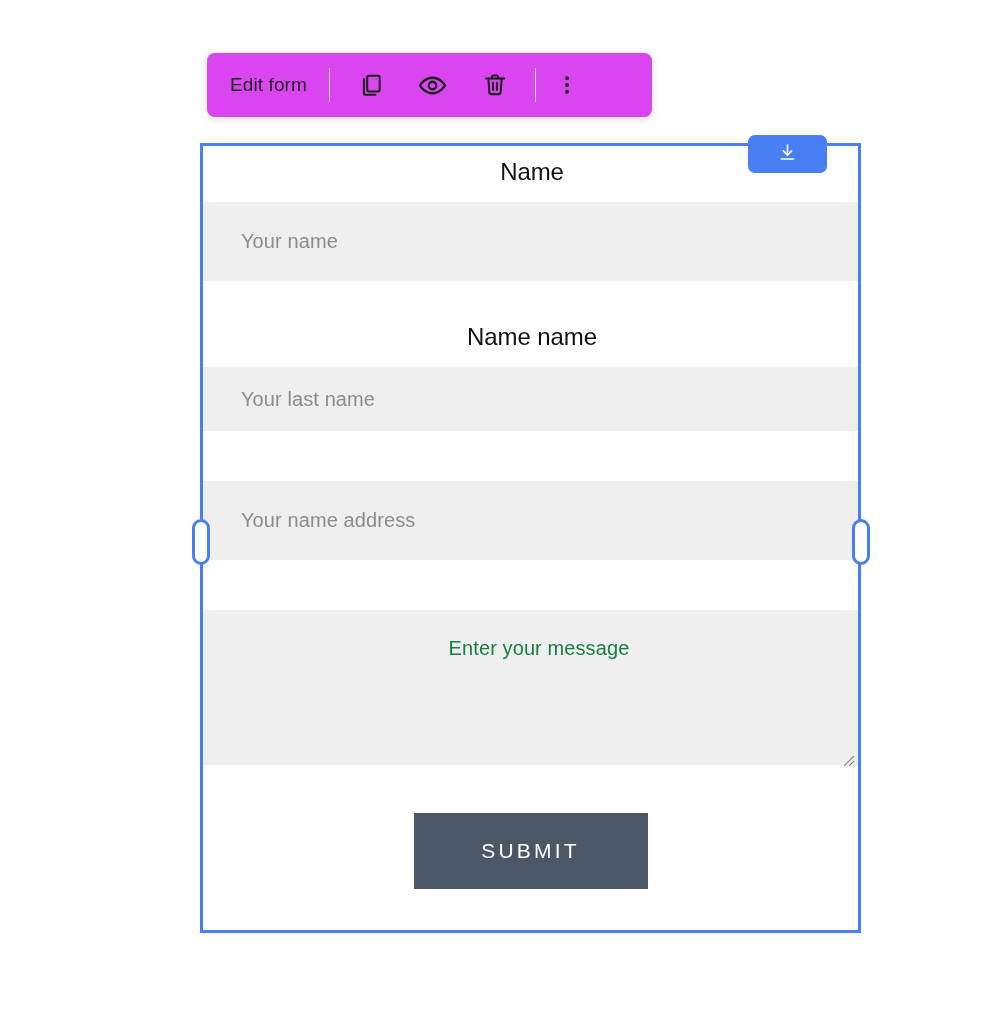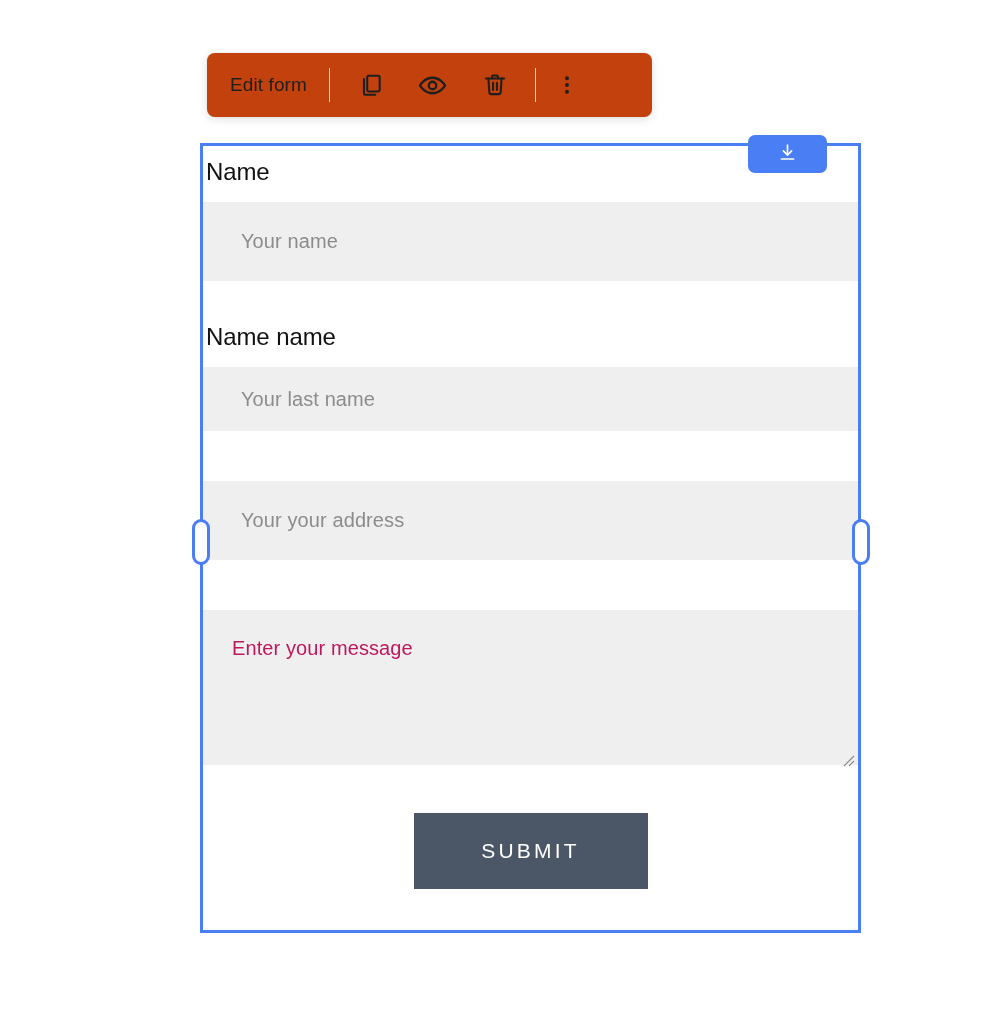--- a/index.html
+++ b/index.html
@@ -15,21 +15,21 @@
     position: relative;
   }
 
   
   #edit-toolbar {
     position: absolute;
     left: 207px;
     top: 53px;
     width: 445px;
     height: 64px;
-    background: #c2410c;
+    background: #d946ef;
     border-radius: 8px;
     box-shadow: 0 2px 10px rgba(0,0,0,0.13), 0 0 1px rgba(0,0,0,0.18);
     display: flex;
     align-items: center;
     box-sizing: border-box;
   }
   #edit-toolbar .tb-label {
     font-size: 19px;
     color: #1f1f1f;
     padding: 0 22px 0 23px;
@@ -100,21 +100,21 @@
 
   
   #form-body {
     position: absolute;
     left: 203px;
     top: 146px;
     width: 655px;
     height: 784px;
     overflow: hidden;
   }
-  .field-block { position: relative; }
+  .field-block { position: relative; text-align: center; }
   .field-label {
     font-size: 24px;
     color: #111111;
     line-height: 1;
     padding: 14px 0 0 3px;
     letter-spacing: -0.1px;
   }
   .field-input {
     background: #efefef;
     font-size: 20px;
@@ -127,21 +127,21 @@
     cursor: text;
   }
   .h-name     { height: 79px; margin-top: 18px; }
   .h-last     { height: 64px; margin-top: 18px; }
   .h-email    { height: 79px; margin-top: 18px; }
   .field-textarea {
     background: #efefef;
     height: 155px;
     margin-top: 18px;
     font-size: 20px;
-    color: #be185d;
+    color: #15803d;
     box-sizing: border-box;
     padding: 27px 12px 0 29px;
     position: relative;
     letter-spacing: 0.1px;
     cursor: text;
   }
   .sp-1 { height: 30px; }
   .sp-2 { height: 32px; }
   .sp-3 { height: 32px; }
 
@@ -241,21 +241,21 @@
   <div class="sp-1"></div>
 
   <div class="field-block">
     <div class="field-label">Name name</div>
     <div class="field-input h-last">Your last name</div>
   </div>
 
   <div class="sp-2"></div>
 
   <div class="field-block">
-    <div class="field-input h-email">Your your address</div>
+    <div class="field-input h-email">Your name address</div>
   </div>
 
   <div class="sp-3"></div>
 
   <div class="field-block">
     <div class="field-textarea">
       <span>Enter your message</span>
       <span class="resize-grip">
         <svg width="14" height="14" viewBox="0 0 14 14" fill="none" stroke="#888888" stroke-width="1.1">
           <path d="M13 3 L3 13"></path>

